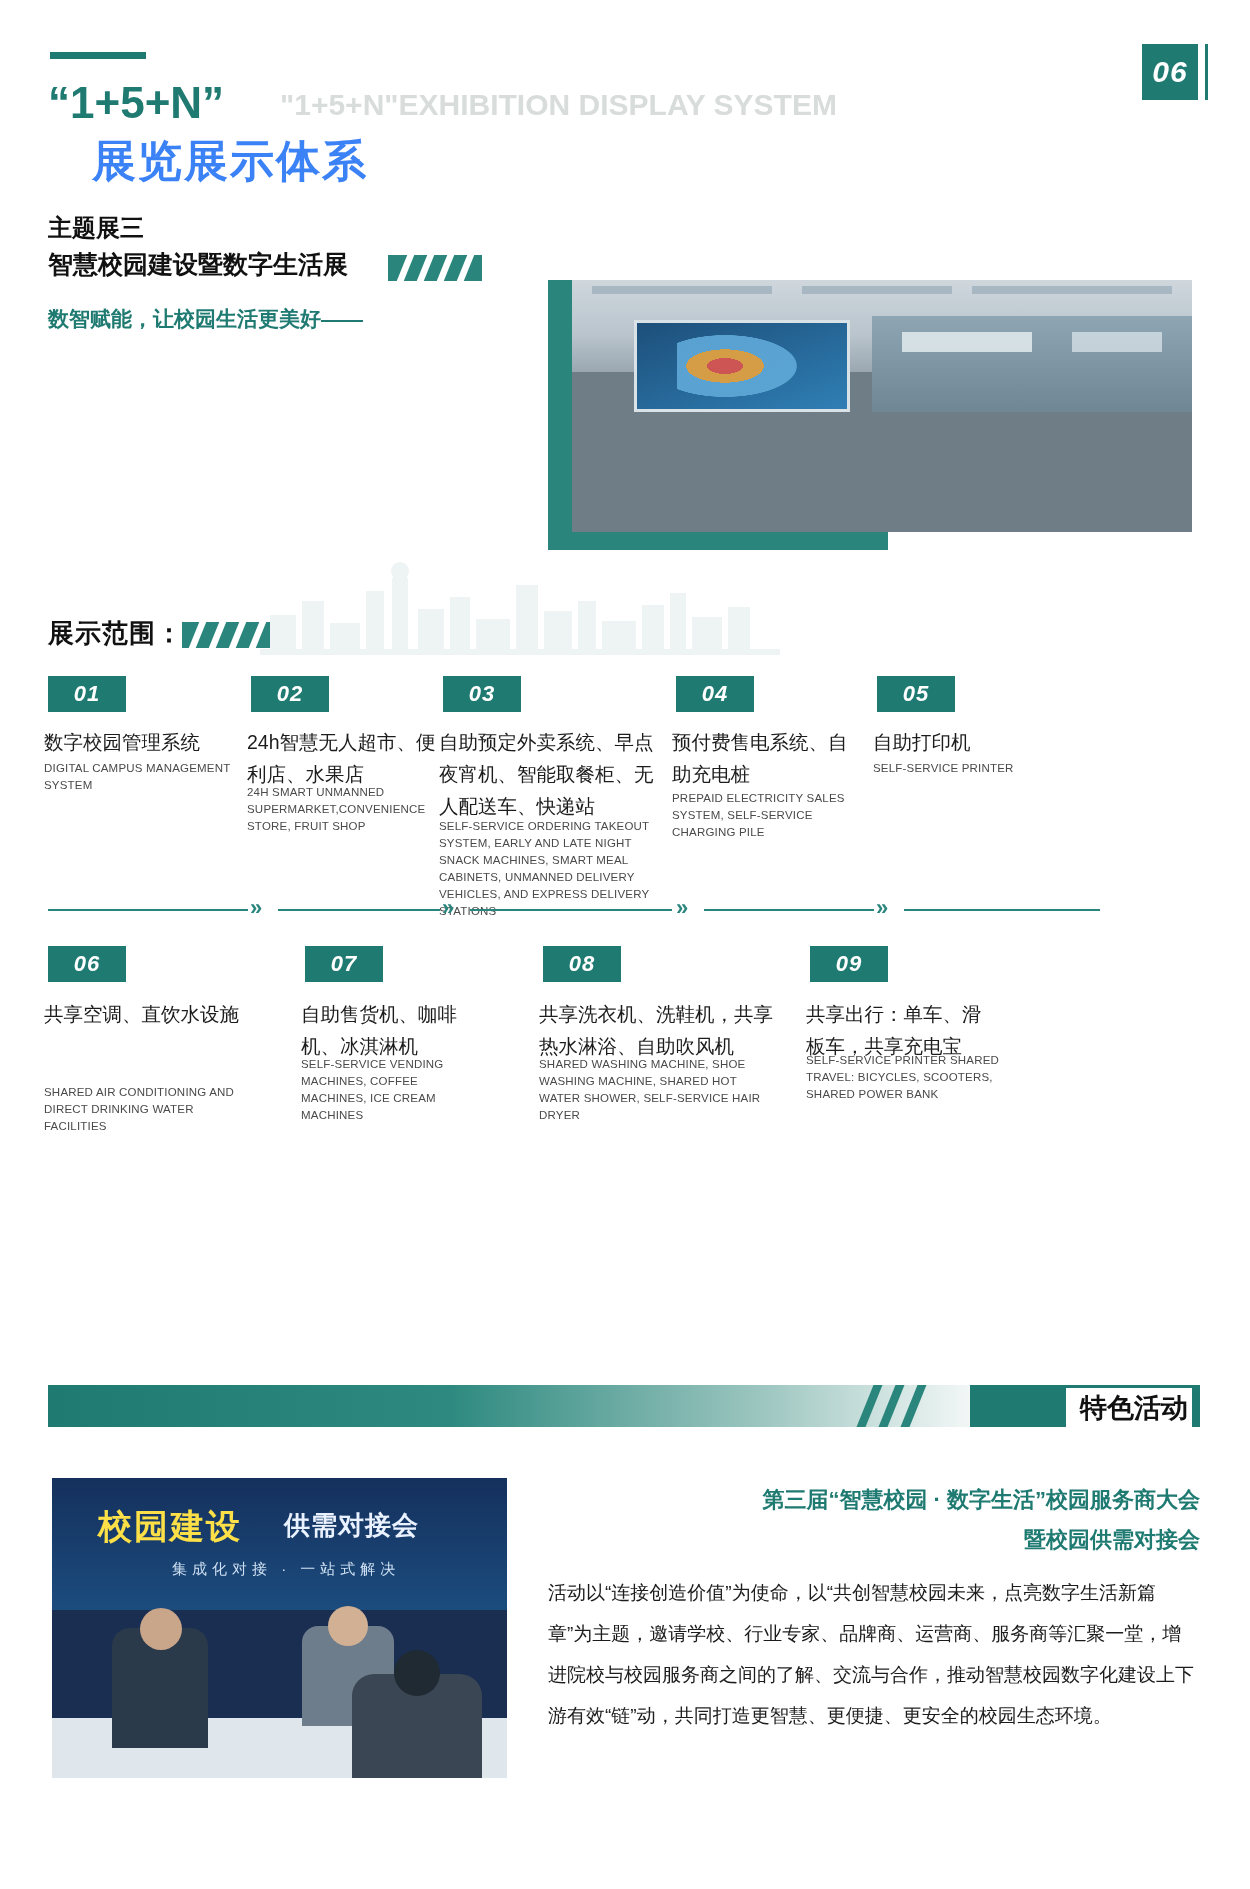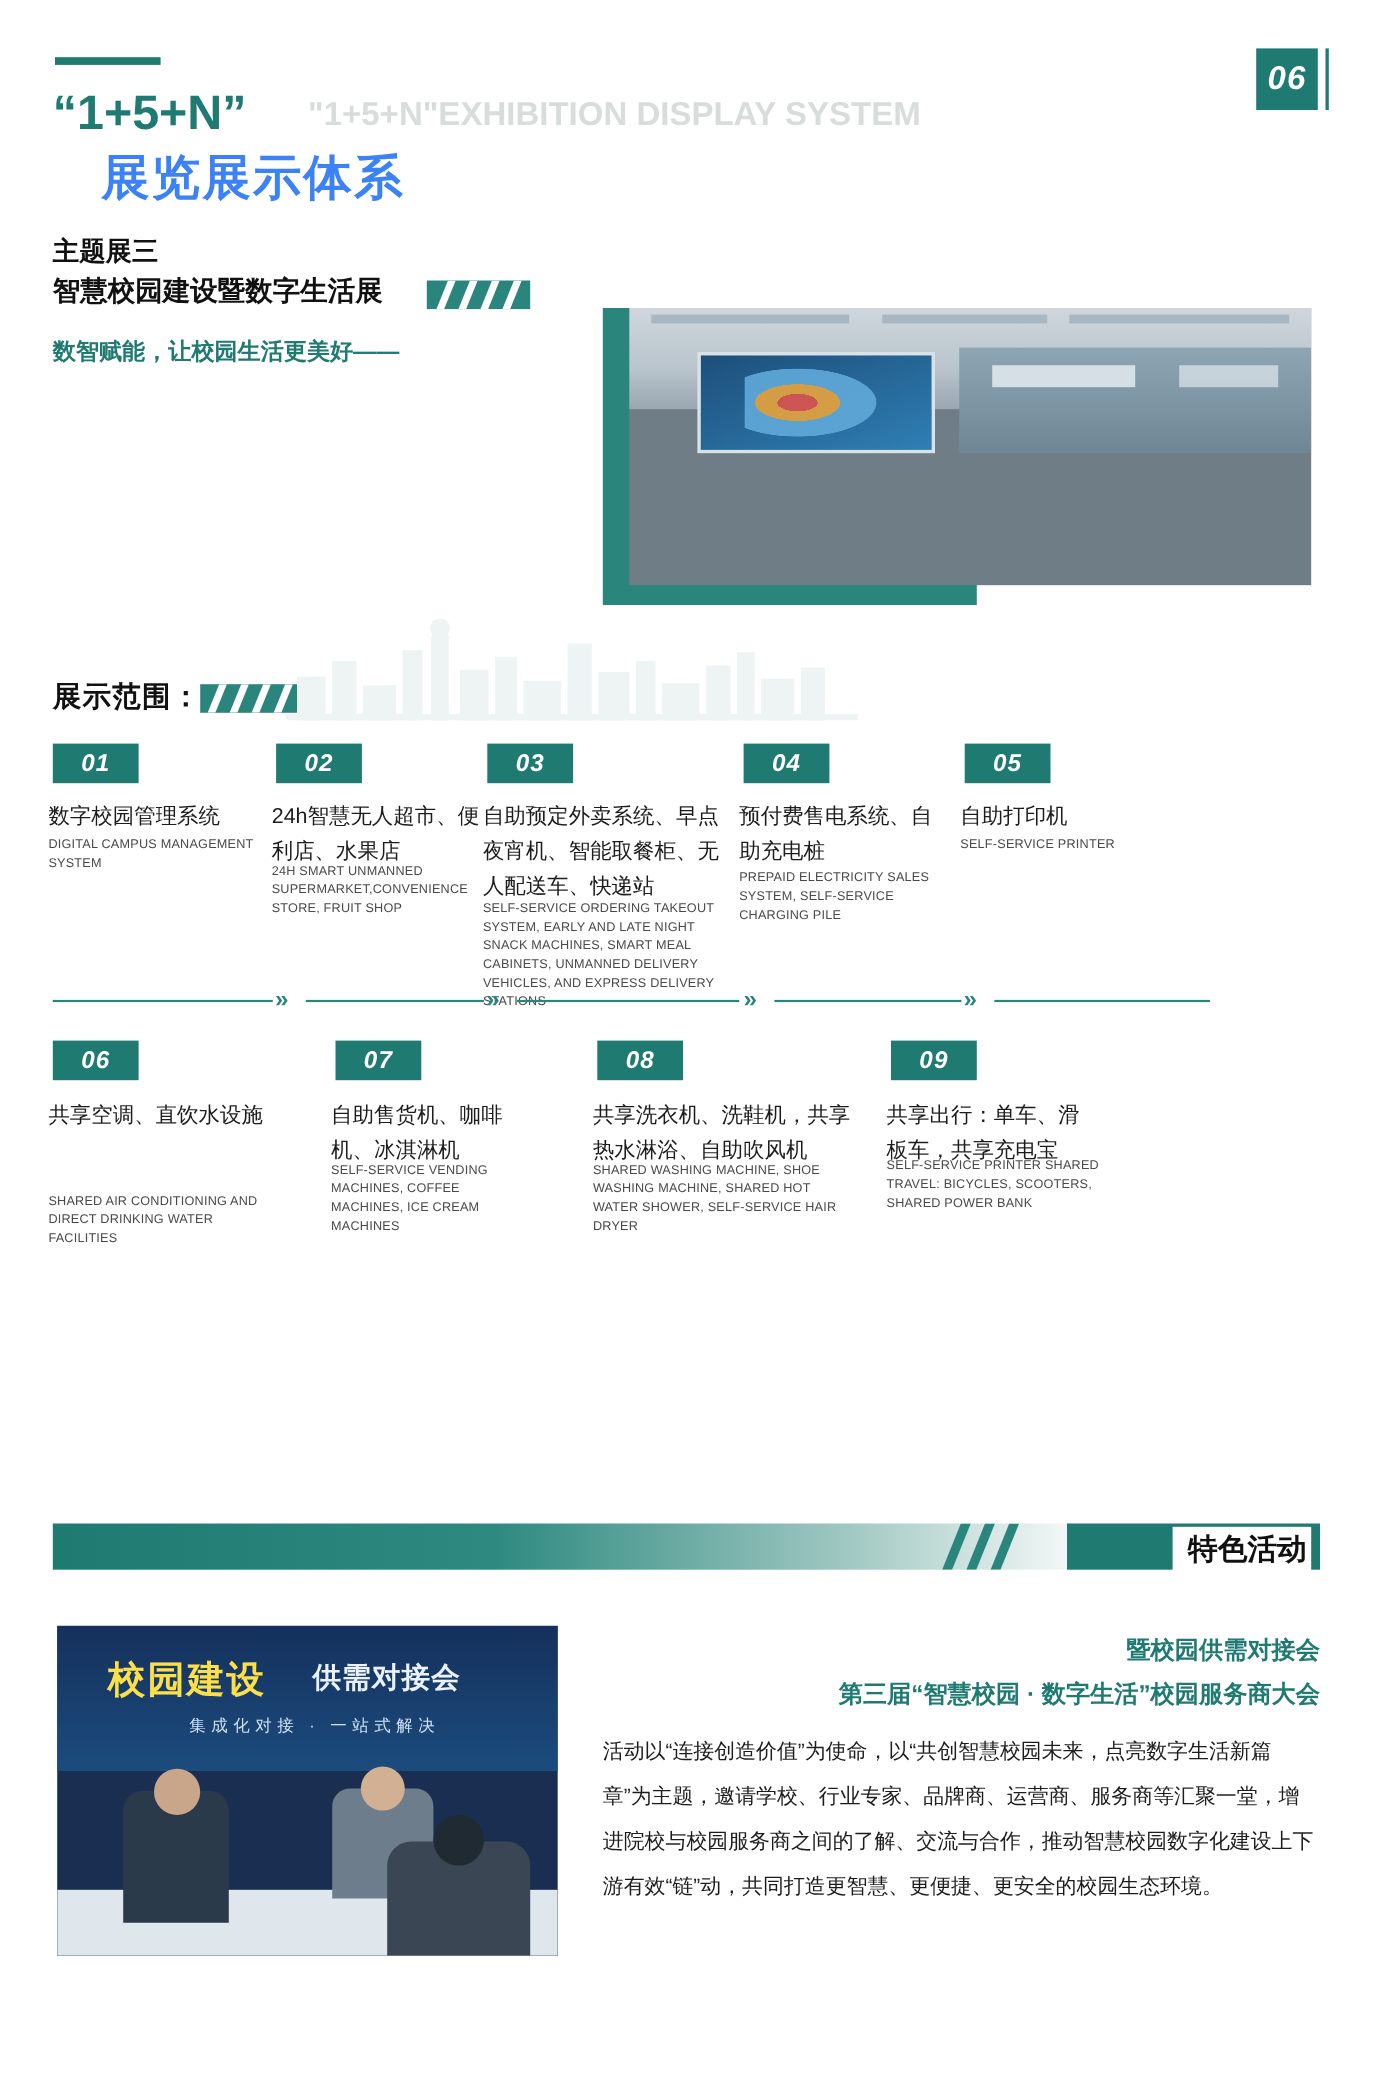--- a/index.html
+++ b/index.html
@@ -547,18 +547,18 @@
     <div class="table"></div>
     <div class="p2"></div>
     <div class="p2h"></div>
     <div class="p1"></div>
     <div class="p1h"></div>
     <div class="p3"></div>
     <div class="p3h"></div>
   </div>
 
   <div class="b-title">
+    <div>第三届“智慧校园 · 数字生活”校园服务商大会</div>
     <div>暨校园供需对接会</div>
-    <div>第三届“智慧校园 · 数字生活”校园服务商大会</div>
   </div>
   <div class="b-body">活动以“连接创造价值”为使命，以“共创智慧校园未来，点亮数字生活新篇章”为主题，邀请学校、行业专家、品牌商、运营商、服务商等汇聚一堂，增进院校与校园服务商之间的了解、交流与合作，推动智慧校园数字化建设上下游有效“链”动，共同打造更智慧、更便捷、更安全的校园生态环境。</div>
 
 </div>
 
 </body></html>

